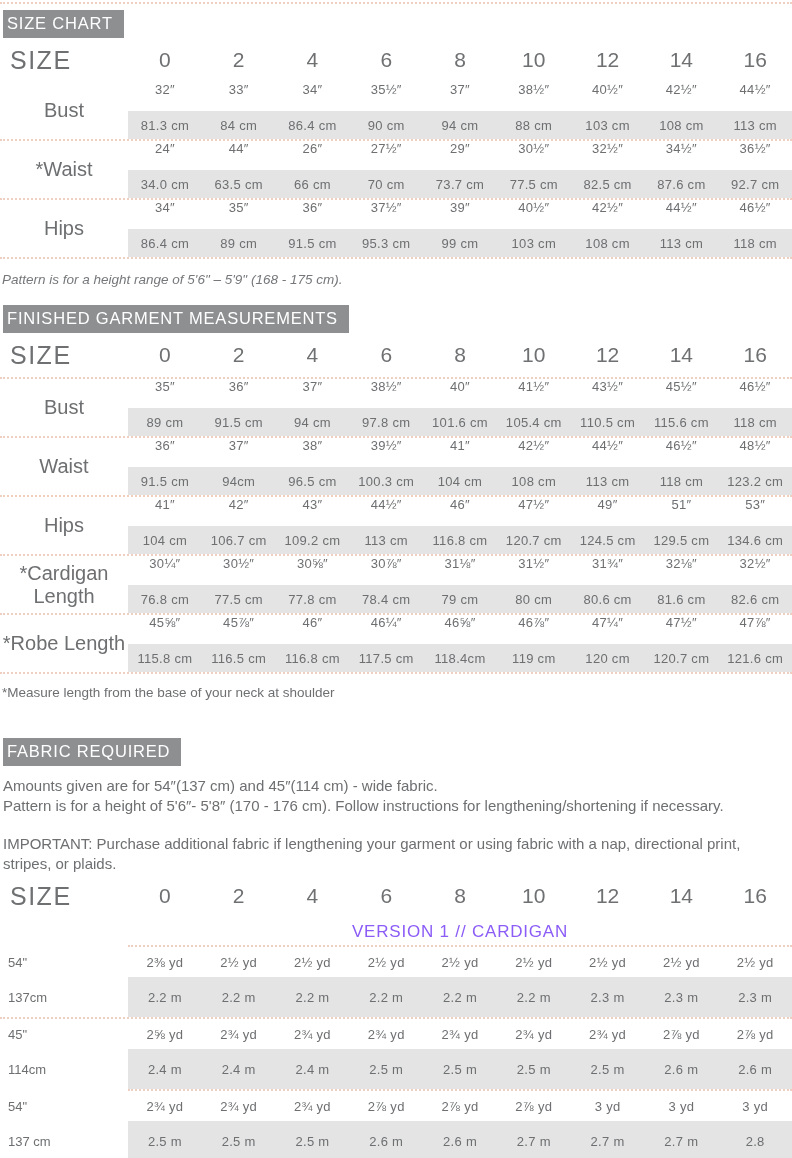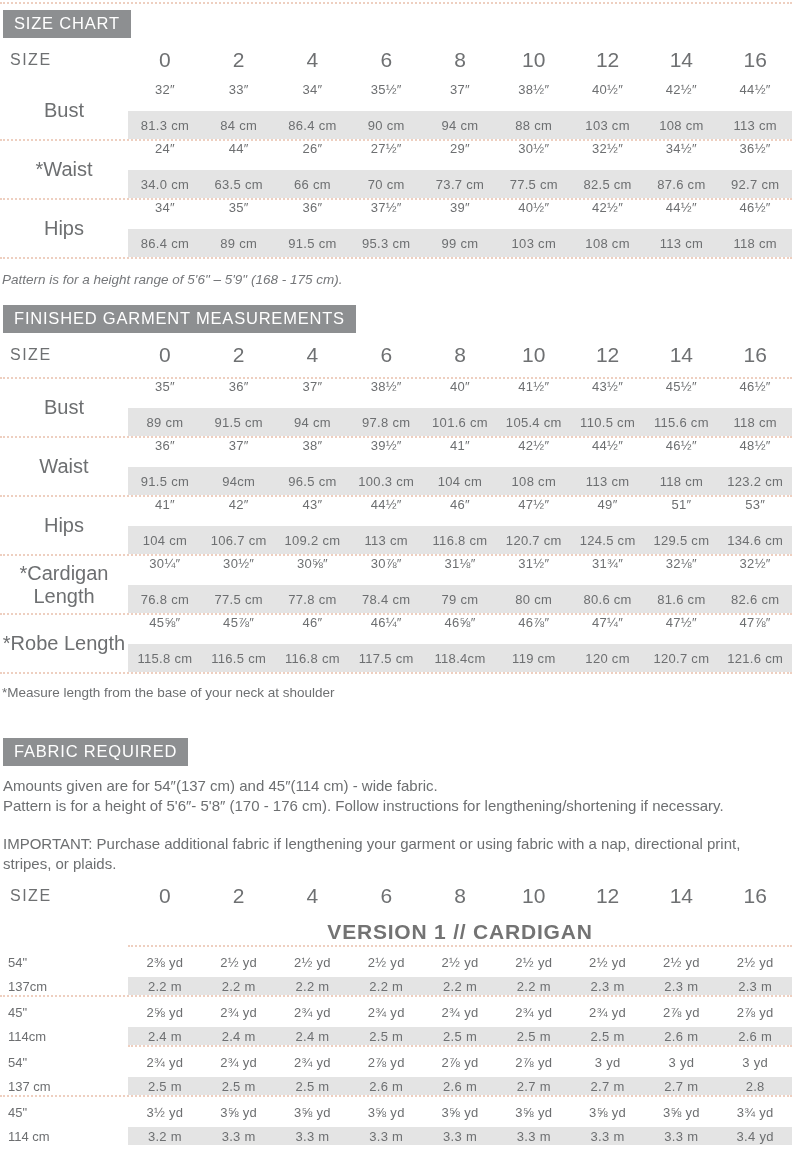--- a/index.html
+++ b/index.html
@@ -12,30 +12,30 @@
   .page { width: 792px; position: relative; }
 
   .dotted { border-top: 2px dotted #eecfc0; height: 2px; }
   .dotted.indent { margin-left: 128px; }
   .top-line { margin-top: 2px; }
 
   .badge {
     display: inline-block;
     background: #8d8f91; color: #ffffff;
     font-size: 16.5px; letter-spacing: 0.8px;
-    padding: 4px 11px 5px 11px;
+    padding: 4px 11px 5px 4px;
     margin: 6px 0 0 3px;
   }
   .badge.b2 { margin-top: 18px; }
   .badge.b3 { margin-top: 38px; }
 
   .size-header { display: flex; align-items: center; height: 44px; }
   .size-label {
     width: 128px; padding-left: 10px;
-    font-size: 16px; letter-spacing: 1.5px; color: #6e7072;
+    font-size: 25px; letter-spacing: 1.5px; color: #6e7072;
   }
   .size-cols { flex: 1; display: flex; }
   .size-col { flex: 1; text-align: center; font-size: 21px; color: #6e7072; }
 
   .m-row { display: flex; }
   .m-row .row-label {
     width: 128px; display: flex; align-items: center; justify-content: center;
     font-size: 20px; color: #6d6f71; text-align: center;
   }
   .m-vals { flex: 1; }
@@ -50,31 +50,31 @@
   .note-plain { font-size: 13.5px; margin: 11px 0 0 2px; }
 
   .para {
     font-size: 15px; line-height: 1.35; margin: 10px 0 0 3px;
     max-width: 792px; color: #6d6f71;
   }
   .para.space { margin-top: 17px; }
 
   .version-title {
     margin-left: 128px; text-align: center;
-    font-size: 21px; letter-spacing: 0.8px; color: #737373;
-    height: 27px; line-height: 27px; font-weight: bold;
+    font-size: 17px; letter-spacing: 0.8px; color: #8b5cf6;
+    height: 27px; line-height: 27px;
   }
   .f-row { display: flex; align-items: stretch; }
   .f-label {
     width: 128px; padding-left: 8px; font-size: 13px;
     display: flex; align-items: center; background: #ffffff;
   }
   .f-vals { flex: 1; display: flex; align-items: center; }
   .f-row.yd { height: 30px; }
-  .f-row.m  { height: 18px; }
+  .f-row.m  { height: 40px; }
   .f-row.m .f-vals { background: #e4e4e4; }
 </style>
 </head>
 <body>
 
 <div class="page">
 
   <div class="dotted top-line"></div>
 
   

